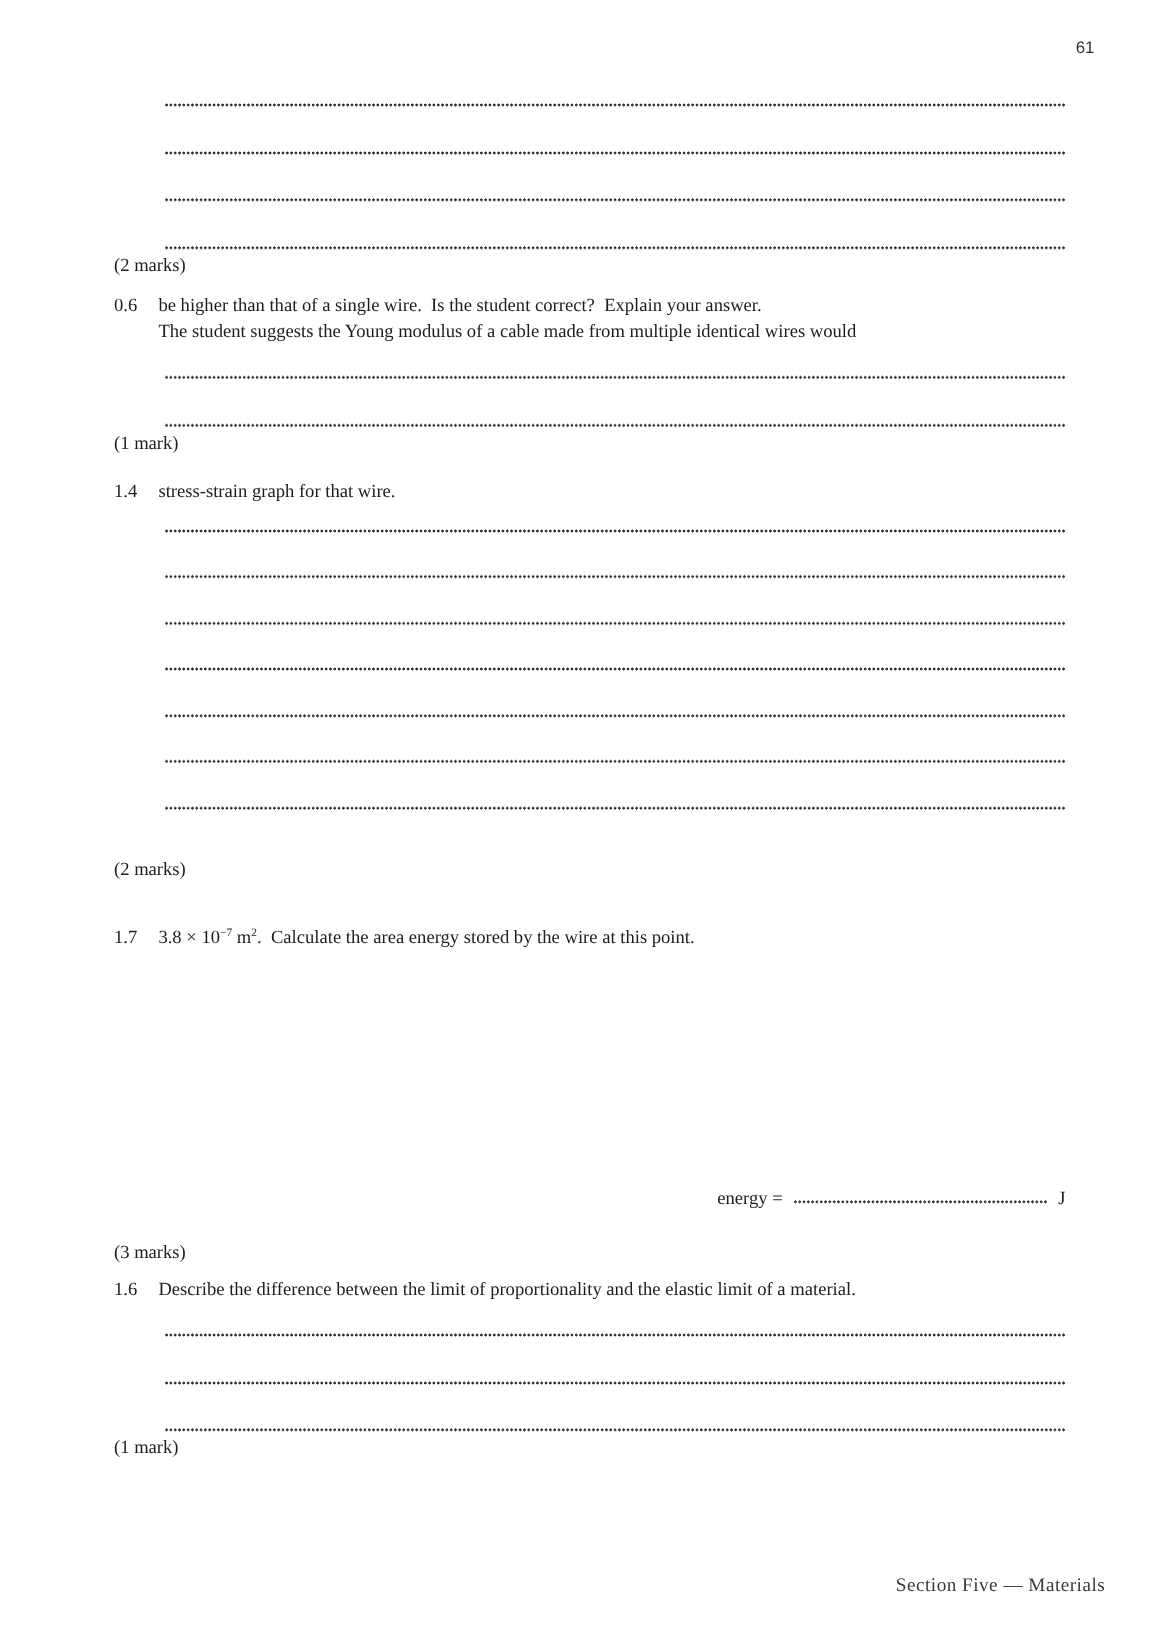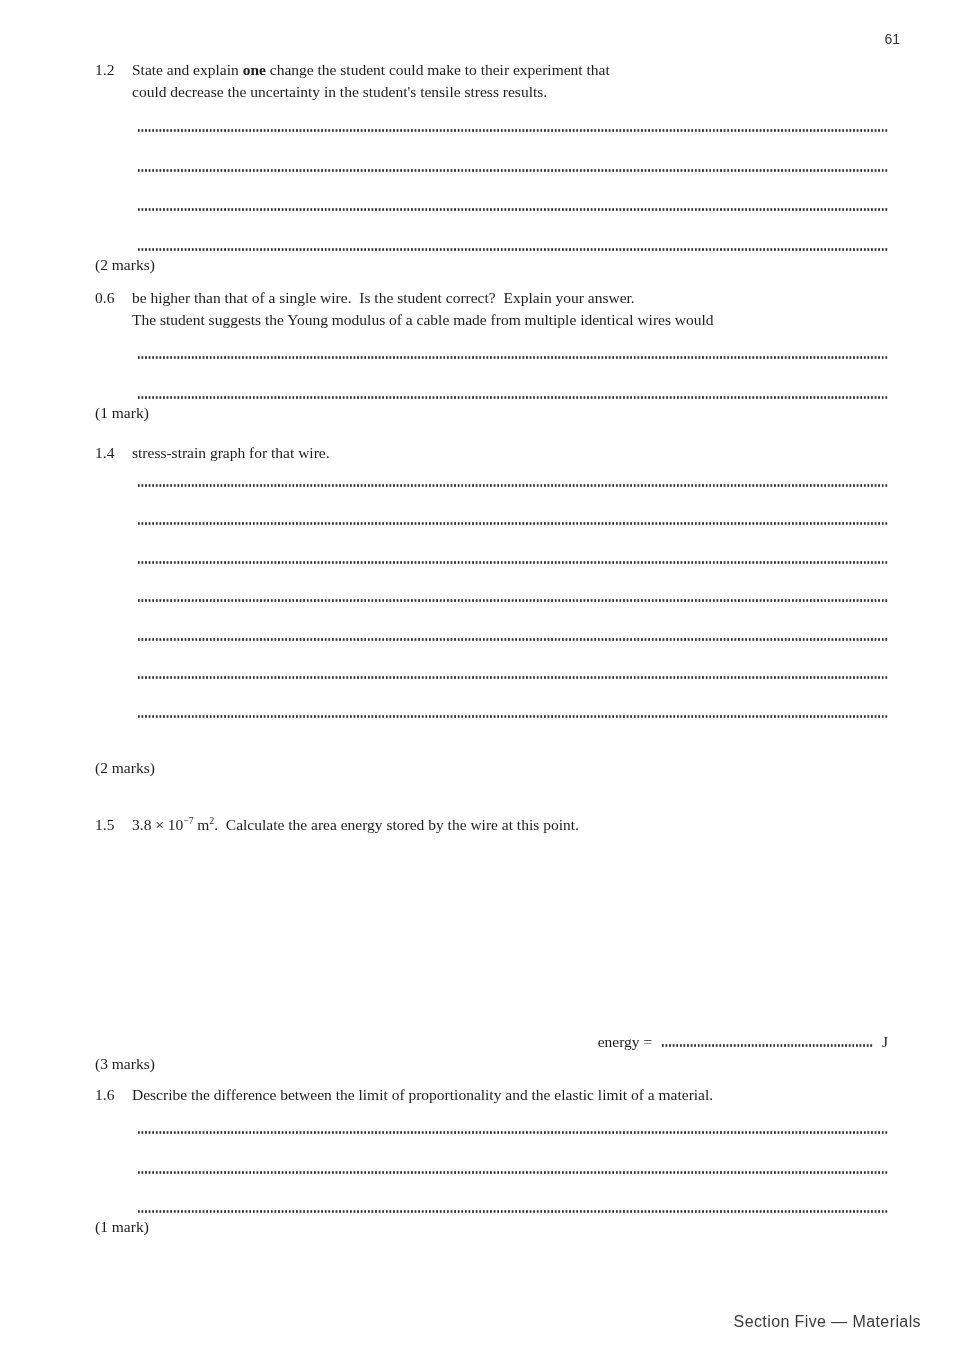--- a/index.html
+++ b/index.html
@@ -7,21 +7,21 @@
     width:961px; height:1360px;
     background:#ffffff;
     position:relative;
     overflow:hidden;
     font-family:"Liberation Serif","DejaVu Serif",serif;
     font-size:15.5px;
     line-height:21.5px;
     color:#1d1d1d;
   }
   .page-number {
-    position:absolute; top:30px; right:61px;
+    position:absolute; top:30px; right:49px;
     font-family:"Liberation Sans",sans-serif;
     font-size:14px; line-height:18px; color:#333;
   }
   .content { position:absolute; left:95px; top:0; width:798px; }
 
   #q12 { padding-top:59px; }
   #q13 { padding-top:12px; }
   #q14 { padding-top:19px; }
   #q15 { padding-top:36px; }
   #q16 { padding-top:9px; }
@@ -43,57 +43,50 @@
     margin:0 0 36.5px 42px;
     background-image:radial-gradient(circle,#2e2e2e 1.05px,rgba(0,0,0,0) 1.3px);
     background-size:3.6px 3px;
     background-repeat:repeat-x;
     background-position:0 50%;
   }
   #q14 .dotline { margin-bottom:35.6px; }
   .answer-block .dotline:last-child { margin-bottom:0; }
 
   .marks { font-weight:normal; padding-top:3px; }
-  #q15 .marks { padding-top:1px; }
+  #q15 .marks { padding-top:1px;margin-top:23px; }
 
   .work-space { height:195px; }
 
   .energy-row { text-align:right; padding-right:5px; }
   .dot-fill {
     display:inline-block; width:212px; height:12px;
     margin:0 5px;
     background-image:radial-gradient(circle,#2e2e2e 1.05px,rgba(0,0,0,0) 1.3px);
     background-size:3.6px 3px;
     background-repeat:repeat-x;
     background-position:0 bottom;
   }
 
   .footer {
     position:absolute; top:1312px; right:40px;
-    font-family:Liberation Sans, sans-serif;
+    font-family:Liberation Serif, serif;
     font-size:16px; line-height:20px;
     letter-spacing:0.4px;
     color:#3a3a3a;
   }
 </style>
 </head>
 <body>
 
 <div class="page-number">61</div>
 
 <div class="content">
 
   <section class="question" id="q12">
-    <div class="q-row">
-      <span class="q-num">1.2</span>
-      <div class="q-text">
-          <div class="q-line"><span>State and explain </span><b>one</b><span> change the student could make to their experiment that</span></div>
-          <div class="q-line"><span>could decrease the uncertainty in the student's tensile stress results.</span></div>
-        </div>
-    </div>
     <div class="answer-block ab-12">
         <div class="dotline"></div>
         <div class="dotline"></div>
         <div class="dotline"></div>
         <div class="dotline"></div>
       </div>
     <div class="marks">(2 marks)</div>
   </section>
 
   <section class="question" id="q13">
@@ -125,21 +118,21 @@
         <div class="dotline"></div>
         <div class="dotline"></div>
         <div class="dotline"></div>
         <div class="dotline"></div>
       </div>
     <div class="marks">(2 marks)</div>
   </section>
 
   <section class="question" id="q15">
     <div class="q-row">
-      <span class="q-num">1.5</span>
+      <span class="q-num">1.7</span>
       <div class="q-text">
           <div class="q-line"><span>3.8 × 10</span><sup>−7</sup><span> m</span><sup>2</sup><span>.  Calculate the area energy stored by the wire at this point.</span></div>
         </div>
     </div>
     <div class="work-space"></div>
     <div class="energy-row">
       <span>energy =</span>
       <span class="dot-fill"></span>
       <span>J</span>
     </div>

